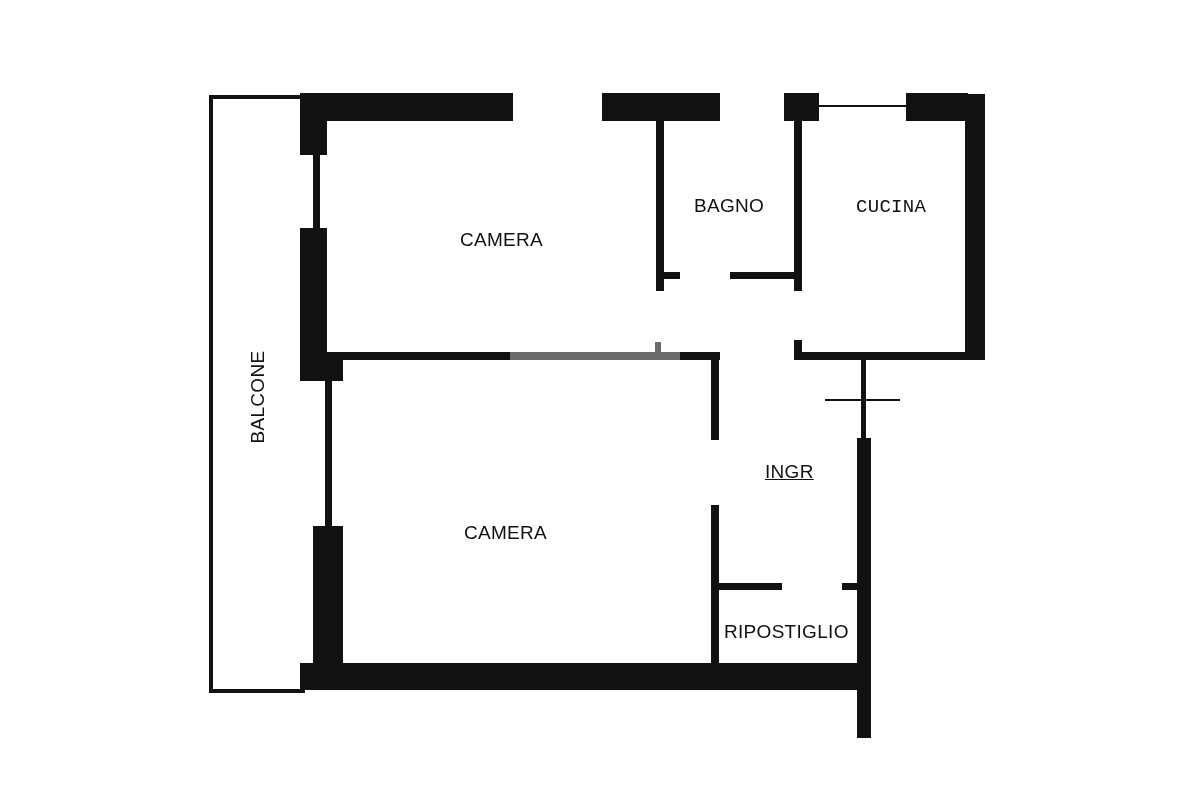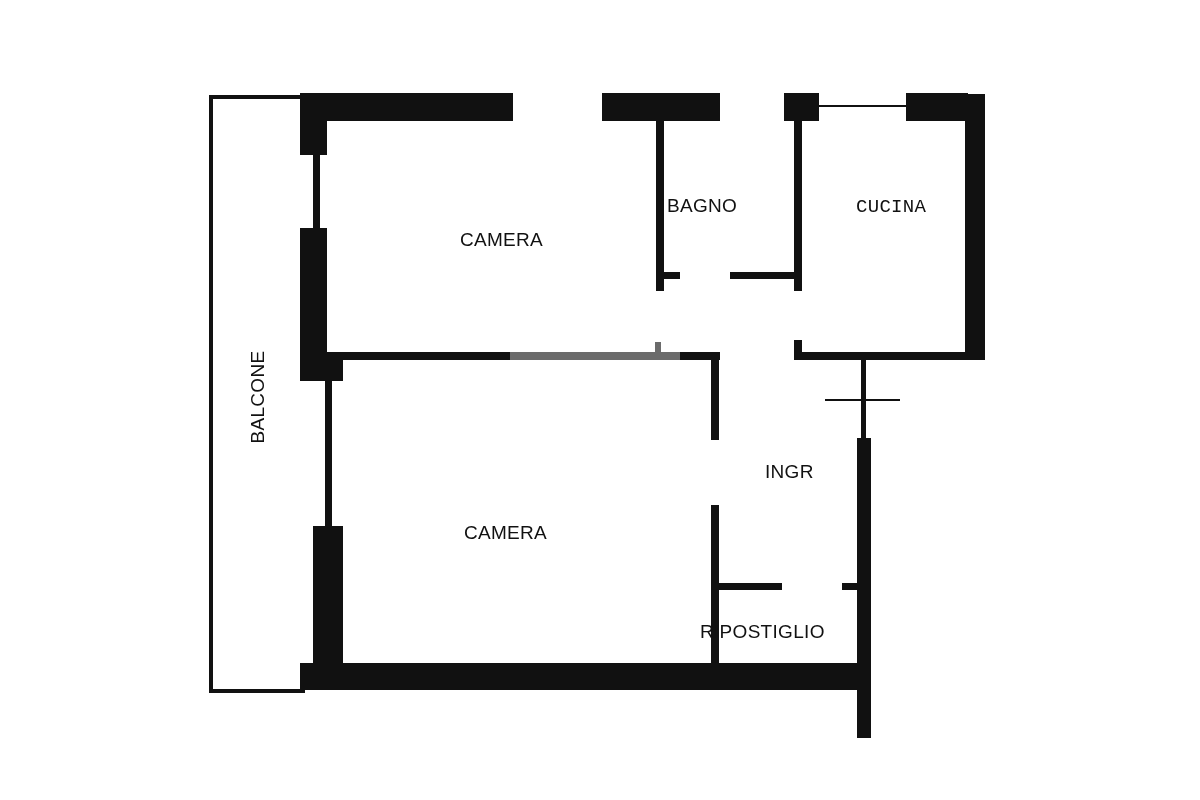--- a/index.html
+++ b/index.html
@@ -56,19 +56,19 @@
 
   <div class="thin" style="left:861px;top:360px;width:5px;height:80px;"></div>
   <div class="thin" style="left:825px;top:399px;width:75px;height:2px;"></div>
   <div class="w" style="left:857px;top:438px;width:14px;height:300px;"></div>
 
   <div class="w" style="left:711px;top:505px;width:8px;height:160px;"></div>
   <div class="w" style="left:719px;top:583px;width:63px;height:7px;"></div>
   <div class="w" style="left:842px;top:583px;width:16px;height:7px;"></div>
 
   <div class="lbl" style="left:460px;top:229px;">CAMERA</div>
-  <div class="lbl" style="left:667px;top:195px;">BAGNO</div>
+  <div class="lbl" style="left:694px;top:195px;">BAGNO</div>
   <div class="lbl" style="left:856px;top:196px;font-family:Liberation Mono, monospace;">CUCINA</div>
   <div class="lbl vert" style="left:208px;top:386px;width:100px;text-align:center;">BALCONE</div>
   <div class="lbl" style="left:464px;top:522px;">CAMERA</div>
-  <div class="lbl" style="left:765px;top:461px;">INGR</div>
-  <div class="lbl" style="left:700px;top:621px;">RIPOSTIGLIO</div>
+  <div class="lbl" style="left:765px;top:461px;text-decoration:underline;">INGR</div>
+  <div class="lbl" style="left:724px;top:621px;">RIPOSTIGLIO</div>
 </div>
 
 </body></html>

